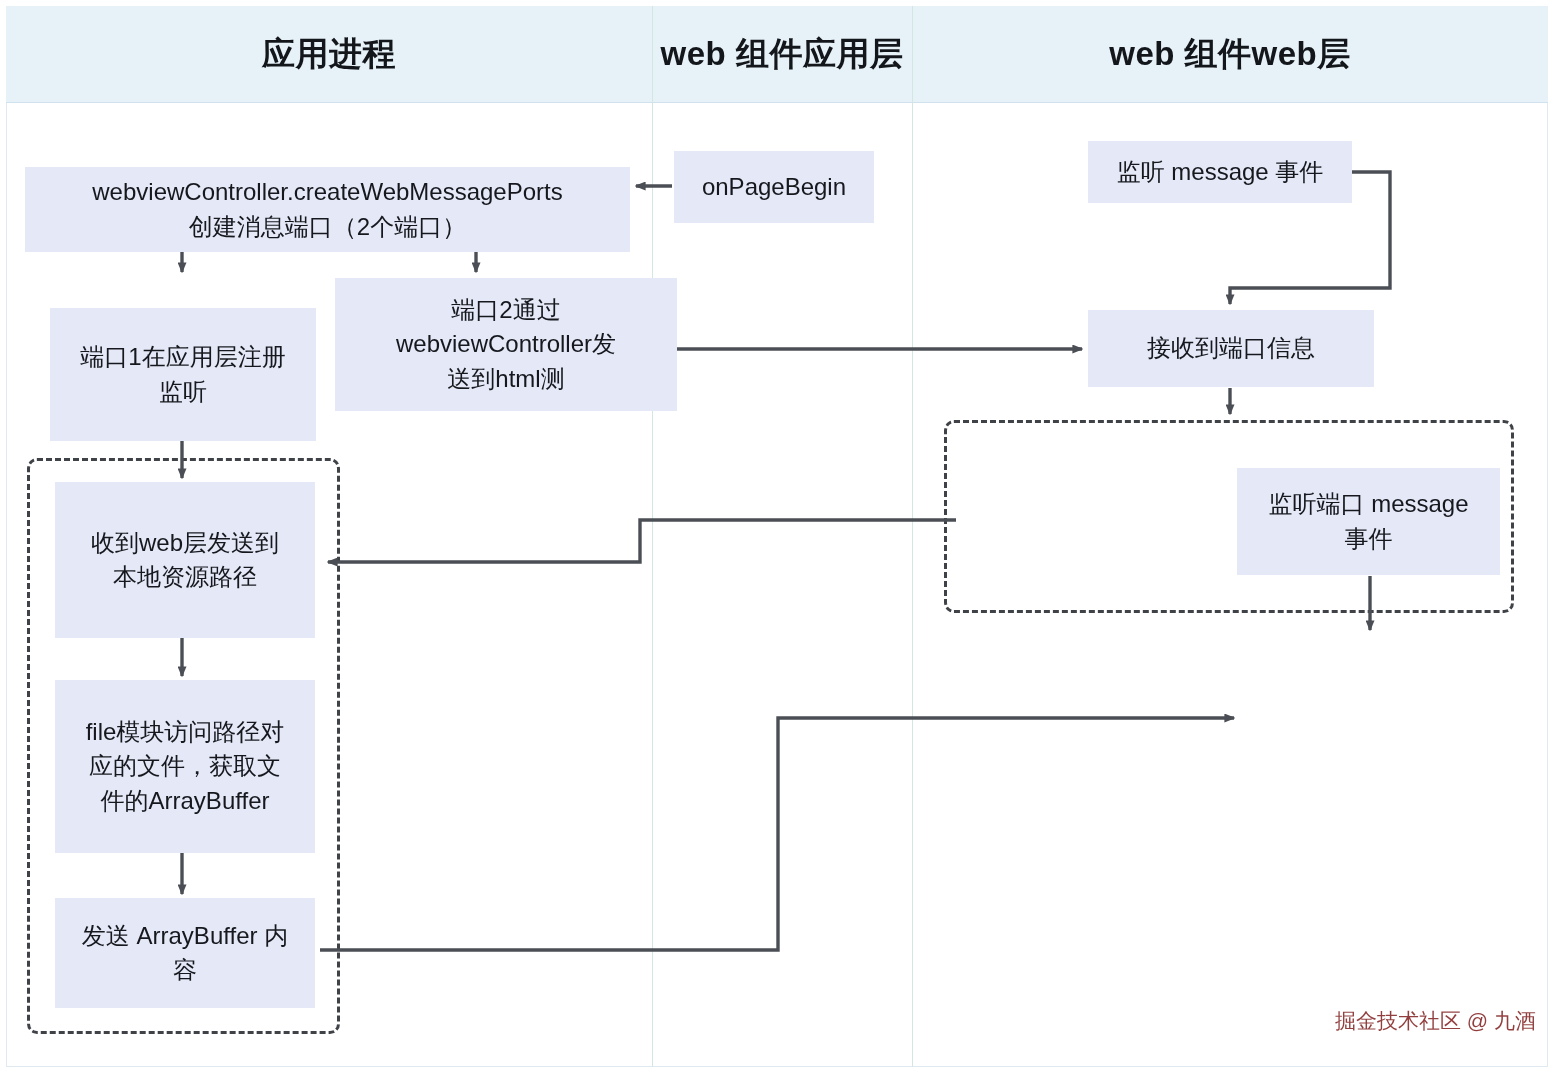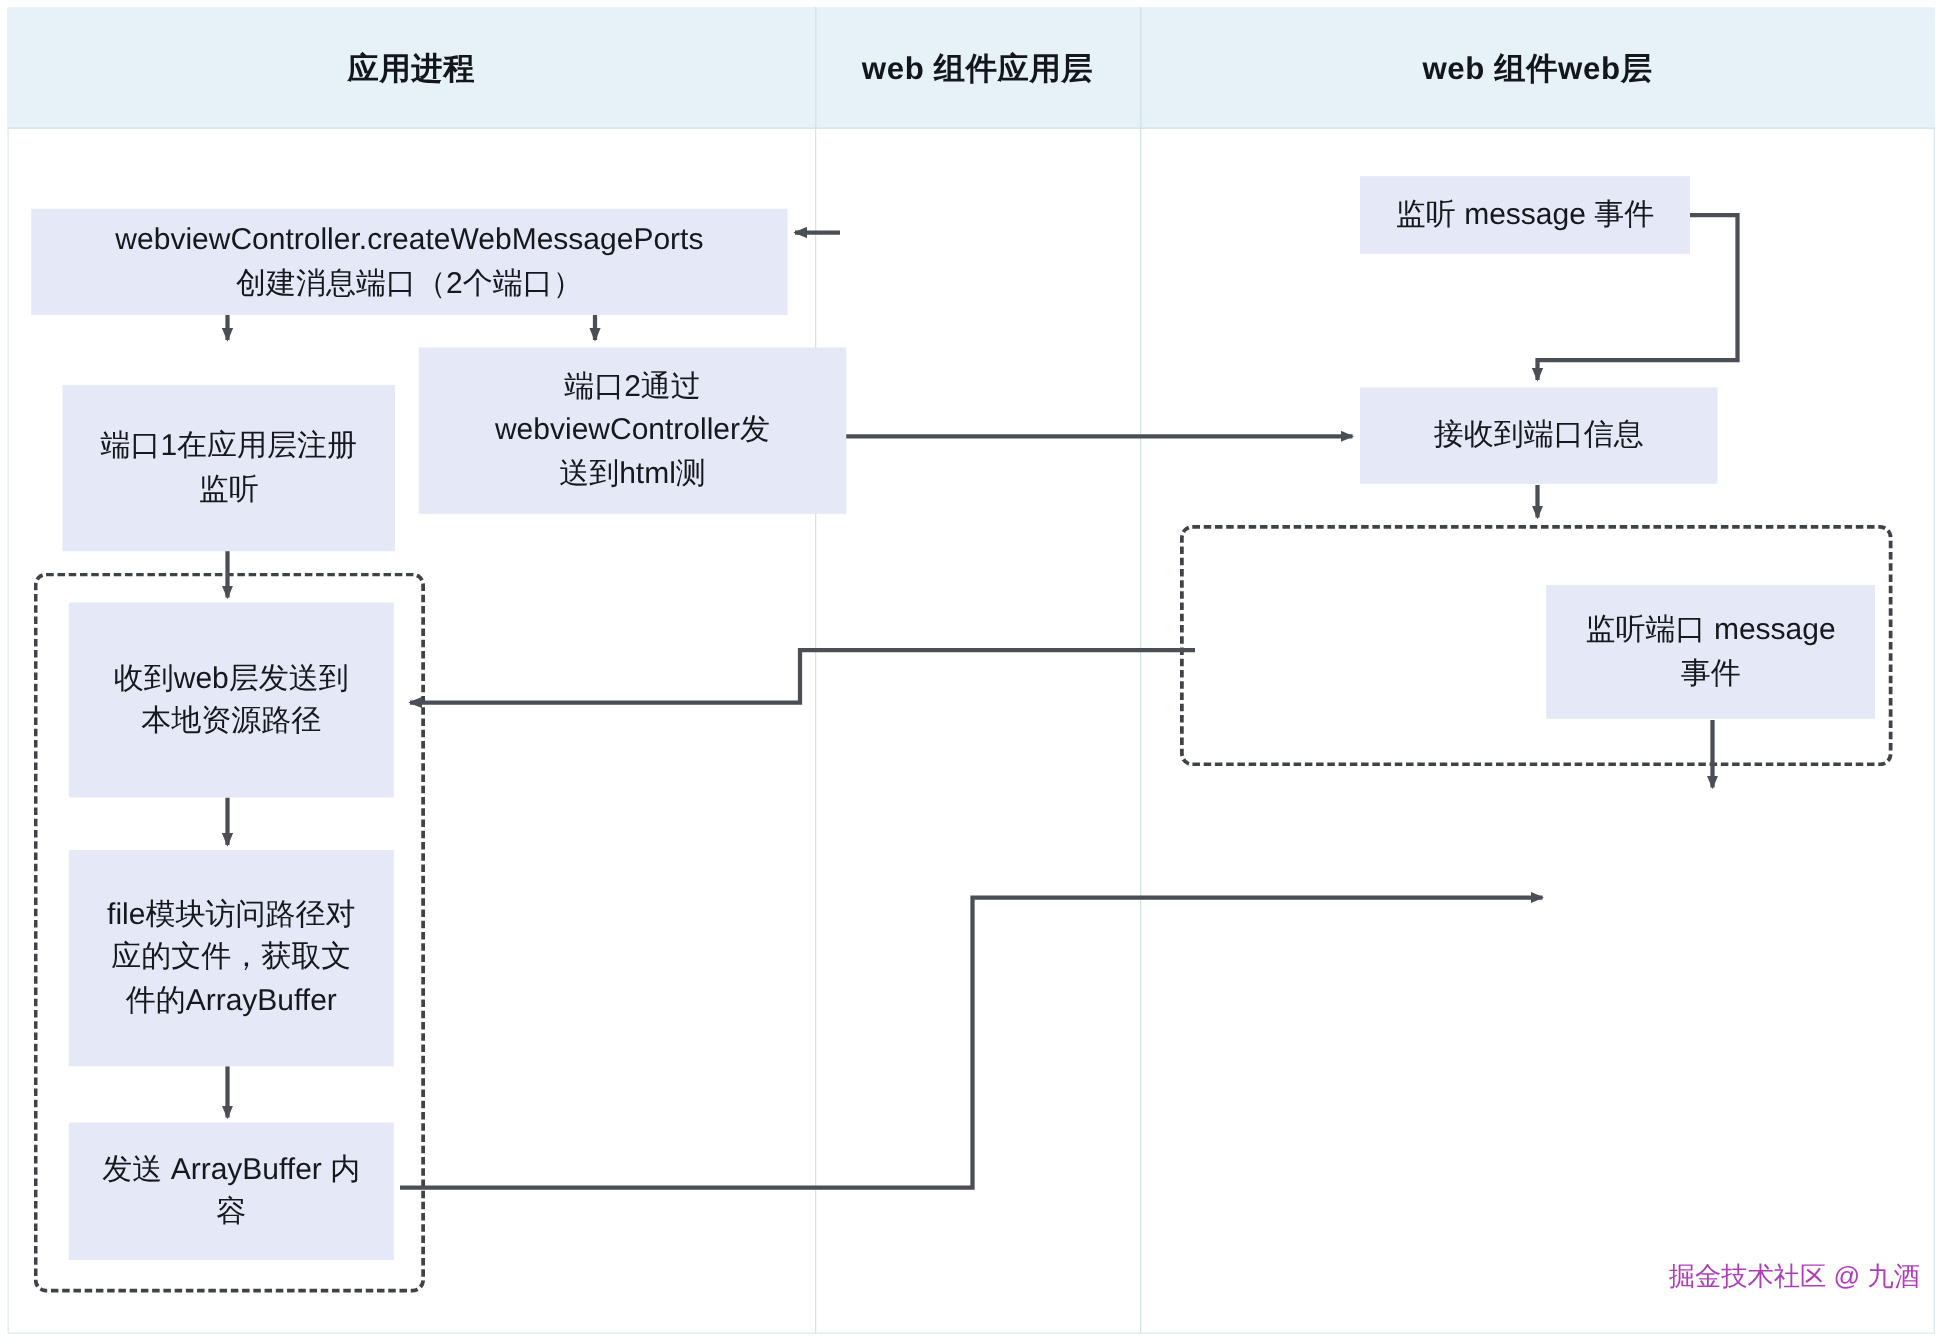--- a/index.html
+++ b/index.html
@@ -39,21 +39,21 @@
     box-sizing: border-box;
     border-bottom: 1px solid #cfe2ee;
   }
   .header-cell {
     position: absolute;
     top: 6px;
     height: 97px;
     display: flex;
     align-items: center;
     justify-content: center;
-    font-size: 25px;
+    font-size: 33px;
     font-weight: bold;
     color: #13161a;
     letter-spacing: 0.5px;
     box-sizing: border-box;
   }
   .lane-divider {
     position: absolute;
     top: 6px;
     width: 1px;
     height: 1061px;
@@ -101,21 +101,21 @@
     height: 1073px;
     pointer-events: none;
   }
 
   
   .watermark {
     position: absolute;
     right: 18px;
     bottom: 38px;
     font-size: 21px;
-    color: #a21caf;
+    color: #7f1d1d;
     opacity: 0.85;
     white-space: nowrap;
   }
 </style>
 </head>
 <body>
 
 <div id="canvas">
 
   <div class="frame"></div>
@@ -185,20 +185,21 @@
   <div class="node" style="left:55px; top:482px; width:260px; height:156px;">收到web层发送到
 本地资源路径</div>
 
   <div class="node" style="left:55px; top:680px; width:260px; height:173px;">file模块访问路径对
 应的文件，获取文
 件的ArrayBuffer</div>
 
   <div class="node" style="left:55px; top:898px; width:260px; height:110px;">发送 ArrayBuffer 内
 容</div>
 
+  <div class="node" style="left:674px; top:151px; width:200px; height:72px;">onPageBegin</div>
 
   <div class="node" style="left:1088px; top:141px; width:264px; height:62px;text-align:right;">监听 message 事件</div>
 
   <div class="node" style="left:1088px; top:310px; width:286px; height:77px;">接收到端口信息</div>
 
 
   <div class="node" style="left:1237px; top:468px; width:263px; height:107px;">监听端口 message
 事件</div>
 
 

